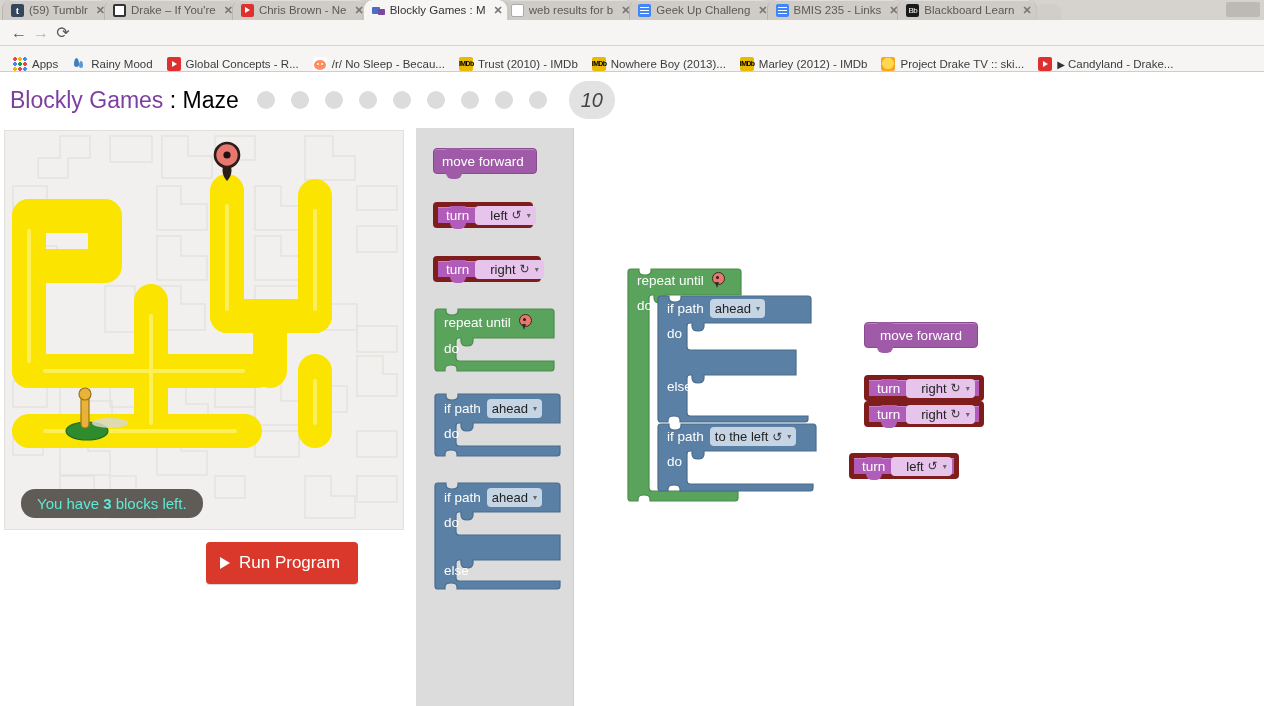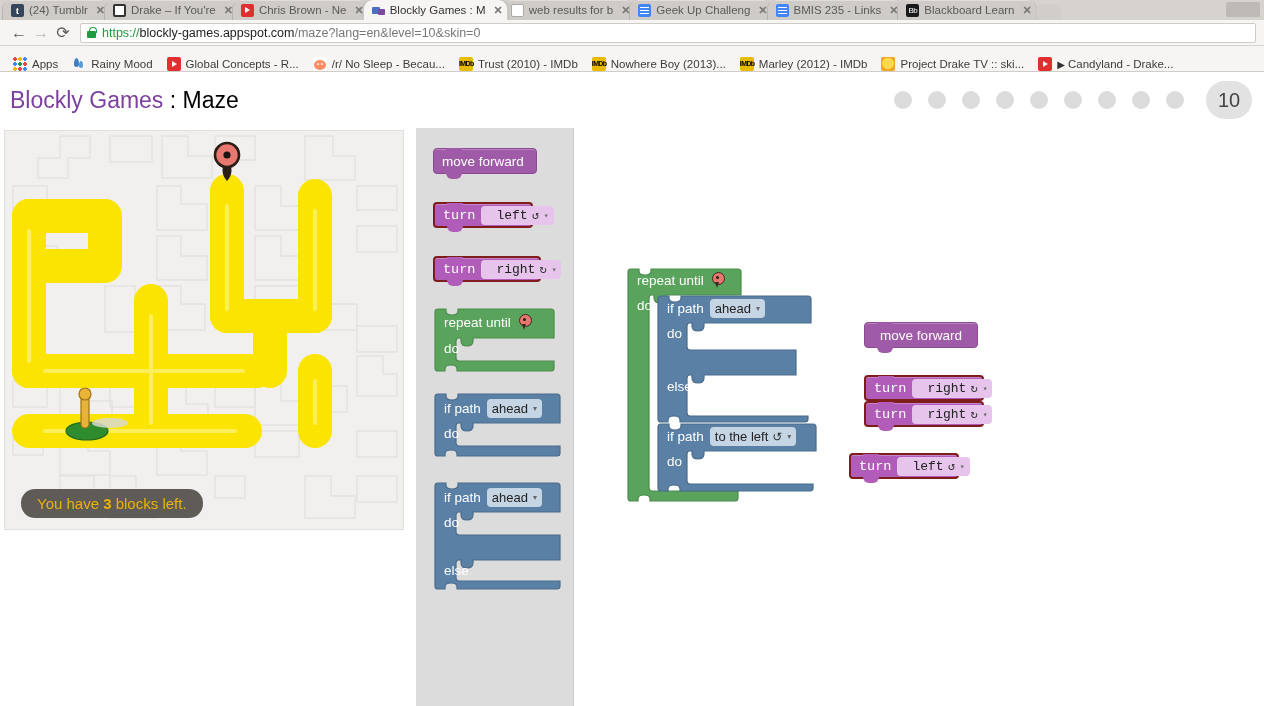--- a/index.html
+++ b/index.html
@@ -202,34 +202,34 @@
 
   
   #page { width: 1264px; height: 632px; background: #fff; position: relative; }
 
   #page-header {
     height: 56px;
     display: flex;
     align-items: center;
     padding: 0 12px 0 10px;
     position: relative;
-    justify-content: space-between;
   }
   #app-title {
     font-size: 23px;
     color: #000;
     white-space: nowrap;
     font-family: "Liberation Sans", sans-serif;
   }
   #app-title .brand { color: #7c3fa0; }
   #level-dots {
     display: flex;
     align-items: center;
     margin-left: 18px;
     gap: 16px;
+    font-style: italic;
   }
   .level-dot {
     width: 18px; height: 18px;
     border-radius: 50%;
     background: #dcdcdc;
     flex: 0 0 18px;
   }
   .level-current {
     min-width: 46px; height: 38px;
     border-radius: 19px;
@@ -278,21 +278,21 @@
     width: 400px; height: 400px;
     background: #f1f0ee;
     border: 1px solid #e2e0dd;
     overflow: hidden;
   }
   #maze-svg { position: absolute; left: 0; top: 0; }
   #maze-status {
     position: absolute;
     left: 16px; top: 358px;
     background: #5f5b57;
-    color: #eab308;
+    color: #5eead4;
     font-size: 15px;
     border-radius: 14px;
     padding: 6px 16px;
     white-space: nowrap;
     z-index: 6;
   }
   #maze-status b { font-weight: bold; }
   #run-button {
     position: absolute;
     left: 206px; top: 414px;
@@ -333,21 +333,21 @@
     border-radius: 4px;
     display: flex; align-items: center;
     color: #fff;
     font-size: 13.5px;
     padding: 0 8px;
     height: 26px;
     white-space: nowrap;
     box-shadow: inset 0 1px 0 rgba(255,255,255,.25);
   }
   .c-move { background: #a05ba8; border: 1px solid #8a4a92; }
-  .c-turn { background: #b05cb8; border: 2px solid #7f1d1d; font-family: Liberation Mono, monospace; }
+  .c-turn { background: #b05cb8; border: 5px solid #7f1d1d; }
 
   
   .notch-top::before {
     content:""; position:absolute; left:12px; top:-1px;
     width:16px; height:5px;
     background: inherit;
     border-radius: 0 0 5px 5px;
   }
   .tab-bot::after {
     content:""; position:absolute; left:12px; bottom:-6px;
@@ -405,21 +405,21 @@
   #workspace { position: absolute; left: 158px; top: 0; right: 0; bottom: 0; }
 </style>
 </head>
 <body>
 
 <div id="browser-chrome">
 
   <div id="tab-strip">
     <div class="tab">
       <span class="favicon fv-tumblr">t</span>
-      <span class="tab-title">(24) Tumblr</span>
+      <span class="tab-title">(59) Tumblr</span>
       <span class="tab-close">✕</span>
     </div>
     <div class="tab">
       <span class="favicon fv-circle"></span>
       <span class="tab-title">Drake – If You're</span>
       <span class="tab-close">✕</span>
     </div>
     <div class="tab">
       <span class="favicon fv-youtube"></span>
       <span class="tab-title">Chris Brown - Ne</span>
@@ -451,26 +451,20 @@
       <span class="tab-close">✕</span>
     </div>
     <div id="tab-new"></div>
     <div id="window-controls"></div>
   </div>
 
   <div id="toolbar">
     <div class="nav-btn">←</div>
     <div class="nav-btn dim">→</div>
     <div class="nav-btn">⟳</div>
-    <div id="omnibox">
-      <span id="lock-icon"></span>
-      <span id="url-scheme">https://</span>
-        <span id="url-host">blockly-games.appspot.com</span>
-        <span id="url-rest">/maze?lang=en&amp;level=10&amp;skin=0</span>
-    </div>
   </div>
 
   <div id="bookmarks-bar">
     <div class="bookmark">
       <span class="bm-icon bmi-apps"></span>
       <span>Apps</span>
     </div>
     <div class="bookmark">
       <span class="bm-icon bmi-rain"></span>
       <span>Rainy Mood</span>
@@ -615,20 +609,24 @@
           <ellipse cx="82" cy="300" rx="21" ry="9" fill="#2e8b2e" stroke="#1f6b1f" stroke-width="1.2"></ellipse>
           <ellipse cx="105" cy="292" rx="18" ry="5" fill="#d8d8d0" opacity=".85"></ellipse>
           <rect x="76" y="265" width="8" height="32" rx="4" fill="#e8b339" stroke="#9e7312" stroke-width="1.2"></rect>
           <circle cx="80" cy="263" r="6" fill="#e8b339" stroke="#9e7312" stroke-width="1.2"></circle>
         </g>
       </svg>
 
       <div id="maze-status"><span>You have </span><b>3</b><span> blocks left.</span></div>
     </div>
 
+    <div id="run-button">
+      <span class="play-tri"></span>
+      <span>Run Program</span>
+    </div>
 
     <div id="blockly-area">
 
       <div id="toolbox-flyout">
 
         <div class="blk" style="left:17px; top:20px;">
           <div class="blk-body c-move notch-top tab-bot" style="width:104px;">
             <span>move forward</span>
           </div>
         </div>

